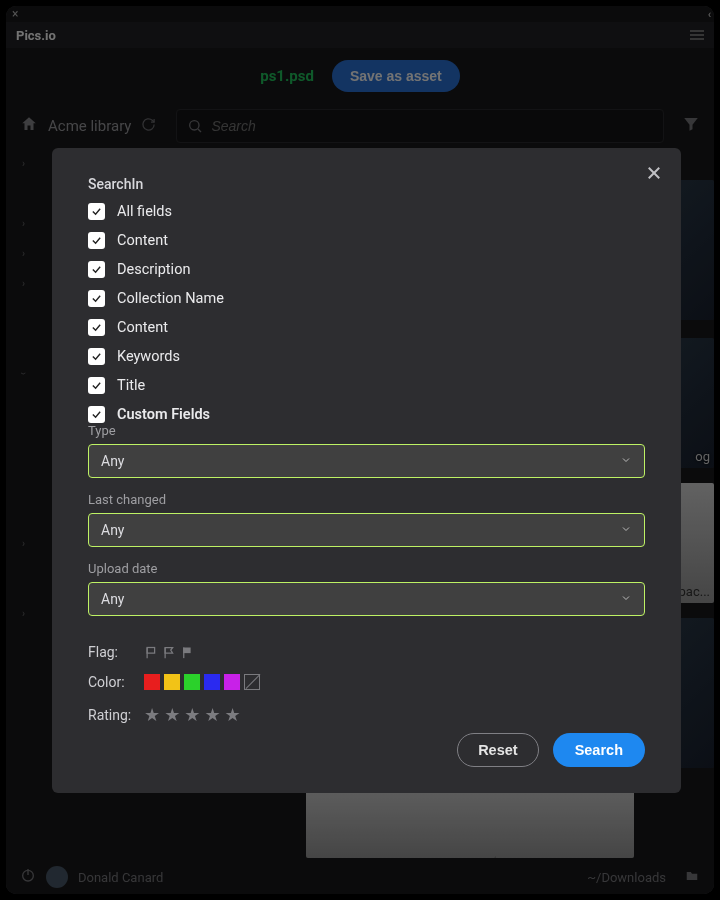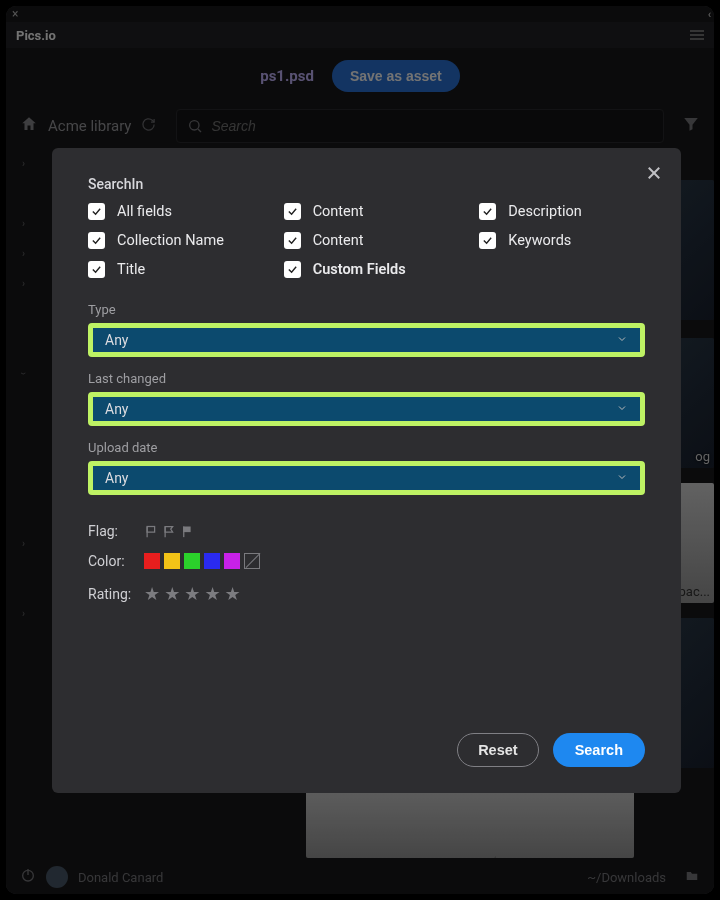--- a/index.html
+++ b/index.html
@@ -19,21 +19,21 @@
   .menubar {
     height: 26px; background:#232326; display:flex; align-items:center; justify-content:space-between;
     padding:0 10px;
   }
   .menubar .brand { color:#fff; font-weight:700; font-size:13px; }
   .hamburger { display:flex; flex-direction:column; gap:2px; }
   .hamburger div { width:14px; height:2px; background:#777; }
   .toprow {
     height:56px; display:flex; align-items:center; justify-content:center; gap:18px;
   }
-  .psd { color:#c4b5fd; font-weight:700; font-size:15px; }
+  .psd { color:#22c55e; font-weight:700; font-size:15px; }
   .saveasset {
     background:#2b73d9; color:#fff; border:none; border-radius:18px;
     padding:8px 18px; font-size:14px; font-weight:600;
   }
   .searchrow {
     height:44px; display:flex; align-items:center; padding:0 14px; gap:10px;
   }
   .home-icon { color:#8a8a8e; font-size:16px; }
   .libname { color:#9c9ca0; font-size:15px; flex:0 0 auto; }
   .refresh { color:#6e6e72; font-size:14px; margin-left:auto; margin-right:10px; }
@@ -69,30 +69,30 @@
   .modal {
     position:absolute; left:46px; top:142px; width:629px; height:645px;
     background:#2d2d30; border-radius:6px; z-index:10;
     padding:28px 36px 26px 36px; color:#ddd;
     display:flex; flex-direction:column;
   }
   .modal .close {
     position:absolute; right:18px; top:16px; color:#c0c0c4; cursor:pointer;
   }
   .modal h4 { font-size:14px; font-weight:500; color:#d8d8dc; margin-bottom:11px; }
-  .check-grid { display:grid; grid-template-columns: 1fr 1fr 1fr; row-gap:12px; column-gap:30px; margin-bottom:24px; }
+  .check-grid { display:grid; grid-template-columns: 1fr; row-gap:12px; column-gap:30px; }
   .check-row { display:flex; align-items:center; gap:12px; font-size:14.5px; color:#eaeaec; }
   .cbox {
     width:17px; height:17px; background:#fff; border-radius:3px; display:flex; align-items:center; justify-content:center;
   }
   .cbox svg { stroke:#222; stroke-width:3; }
   .field-group { margin-bottom:14px; }
   .field-label { font-size:13px; color:#9e9ea2; margin-bottom:6px; }
   .dropdown {
-    width:100%; height:34px; background:#0c4a6e; border:5px solid #bef264; border-radius:4px;
+    width:100%; height:34px; background:#404040; border:1px solid #bef264; border-radius:4px;
     display:flex; align-items:center; justify-content:space-between; padding:0 12px;
     color:#dcdce0; font-size:14px;
   }
   .inline-row { display:flex; align-items:center; gap:4px; margin-top:14px; font-size:14px; color:#cfcfd3; }
   .inline-row .label { min-width:52px; }
   .flag { width:14px; height:14px; color:#7a7a7e; }
   .swatch { width:16px; height:16px; }
   .swatch.none { border:1px solid #7a7a7e; position:relative; }
   .swatch.none::after { content:""; position:absolute; left:-2px; top:6px; width:20px; height:1px; background:#7a7a7e; transform:rotate(-45deg); }
   .star { color:#7c7c80; font-size:18px; }

